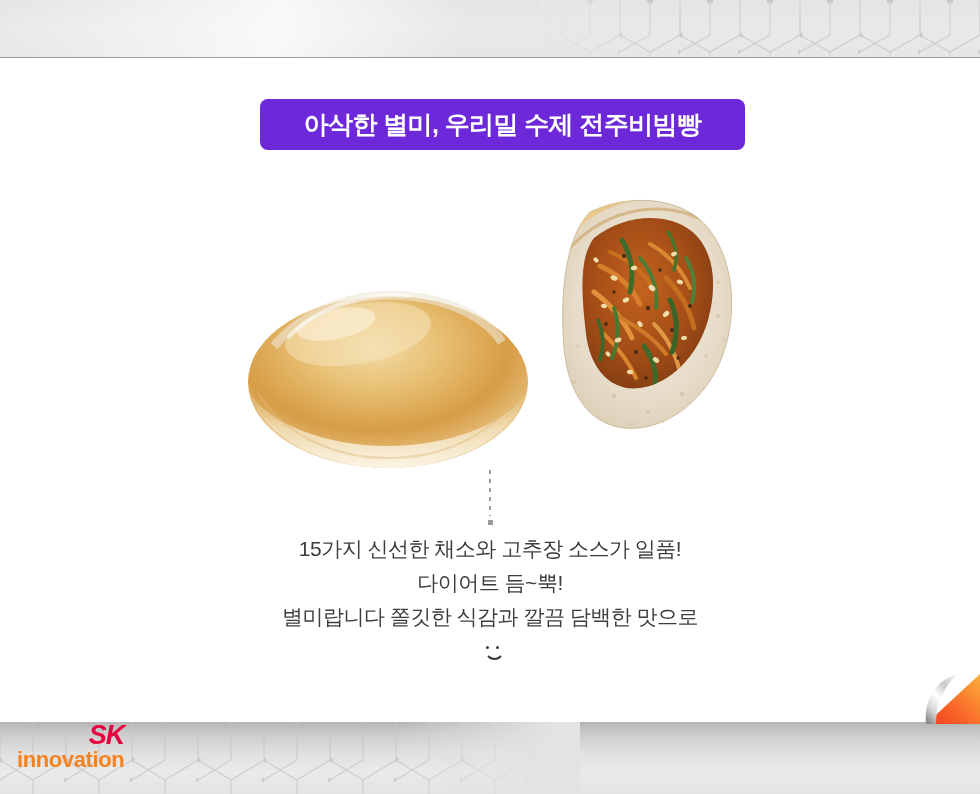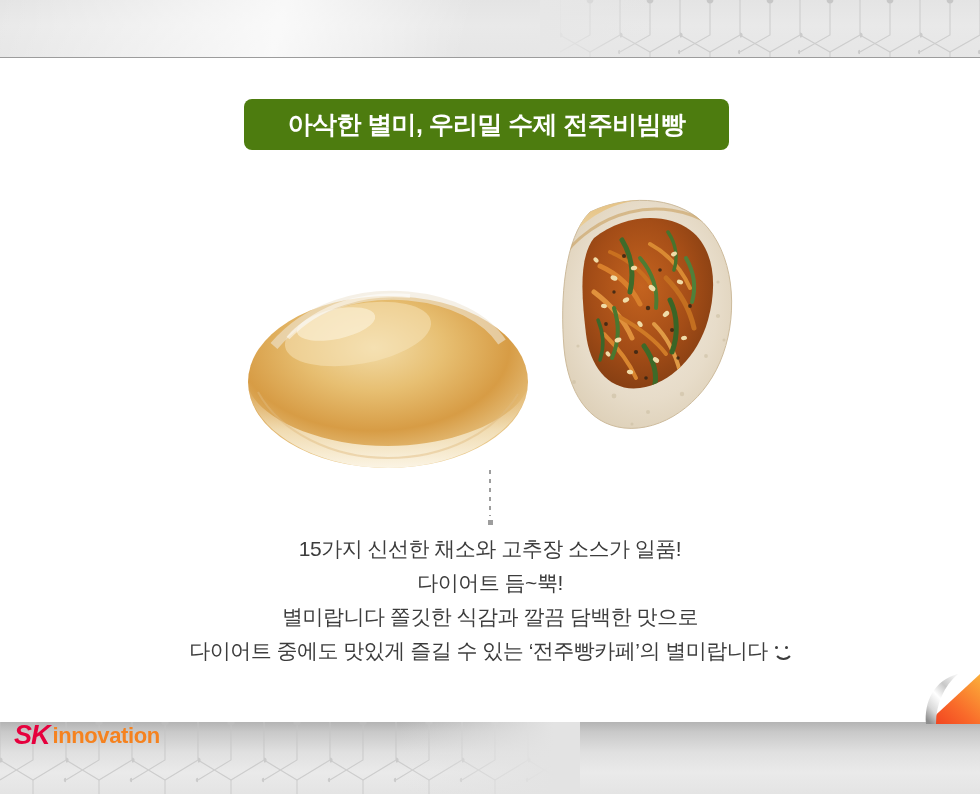--- a/index.html
+++ b/index.html
@@ -41,23 +41,23 @@
     position: absolute;
     right: 320px; top: 0;
     width: 120px; height: 58px;
     background: linear-gradient(90deg, #e7e7e7 0%, rgba(231,231,231,0) 100%);
     pointer-events: none;
   }
 
   
   .title-banner {
     position: absolute;
-    left: 244px; top: 99px;
+    left: 260px; top: 99px;
     width: 485px; height: 51px;
-    background: #4d7c0f;
+    background: #6d28d9;
     border-radius: 8px;
     display: flex;
     align-items: center;
     justify-content: center;
   }
   .title-banner-text {
     color: #ffffff;
     font-size: 25px;
     font-weight: bold;
     letter-spacing: -0.6px;
@@ -148,22 +148,23 @@
     position: absolute;
     left: 400px; top: 0;
     width: 180px; height: 72px;
     background: linear-gradient(90deg, rgba(228,228,228,0) 0%, #e3e3e3 85%);
     pointer-events: none;
   }
   .logo {
     position: absolute;
     left: 14px; top: 722px;
     display: flex;
-    align-items: center;
+    align-items: flex-end;
     line-height: 1;
+    flex-direction: column;
   }
   .logo-sk {
     font-size: 27px;
     font-weight: bold;
     font-style: italic;
     color: #e6003d;
     letter-spacing: -1px;
   }
   .logo-innovation {
     font-size: 22px;
@@ -361,21 +362,21 @@
 
 <div class="connector">
   <div class="dash"></div>
   <div class="dot"></div>
 </div>
 
 <div class="body-copy">
   <div class="line">15가지 신선한 채소와 고추장 소스가 일품!</div>
   <div class="line">다이어트 듬~뿍!</div>
   <div class="line">별미랍니다 쫄깃한 식감과 깔끔 담백한 맛으로</div>
-  <div class="line"><span>다이어트 중에도 맛있게 즐길 수 있는 ‘전주빵카페’의 별미랍니다</span><span class="smiley"><span class="eye l"></span><span class="eye r"></span><span class="mouth"></span></span></div>
+  <div class="line"><span class="smiley"><span class="eye l"></span><span class="eye r"></span><span class="mouth"></span></span></div>
 </div>
 
 <div class="footer">
   <svg class="footer-pattern" viewBox="0 0 560 72" preserveAspectRatio="none">
     <defs>
       <pattern id="hexLatticeBottom" width="66" height="76" patternUnits="userSpaceOnUse">
         <g fill="none" stroke="#c4c4c4" stroke-width="1.1">
           <path d="M33 -20 L66 0 L66 38 L33 58 L0 38 L0 0 Z"></path>
           <path d="M0 -20 L33 0 L33 38 L0 58"></path>
           <path d="M66 -20 L33 0"></path>

